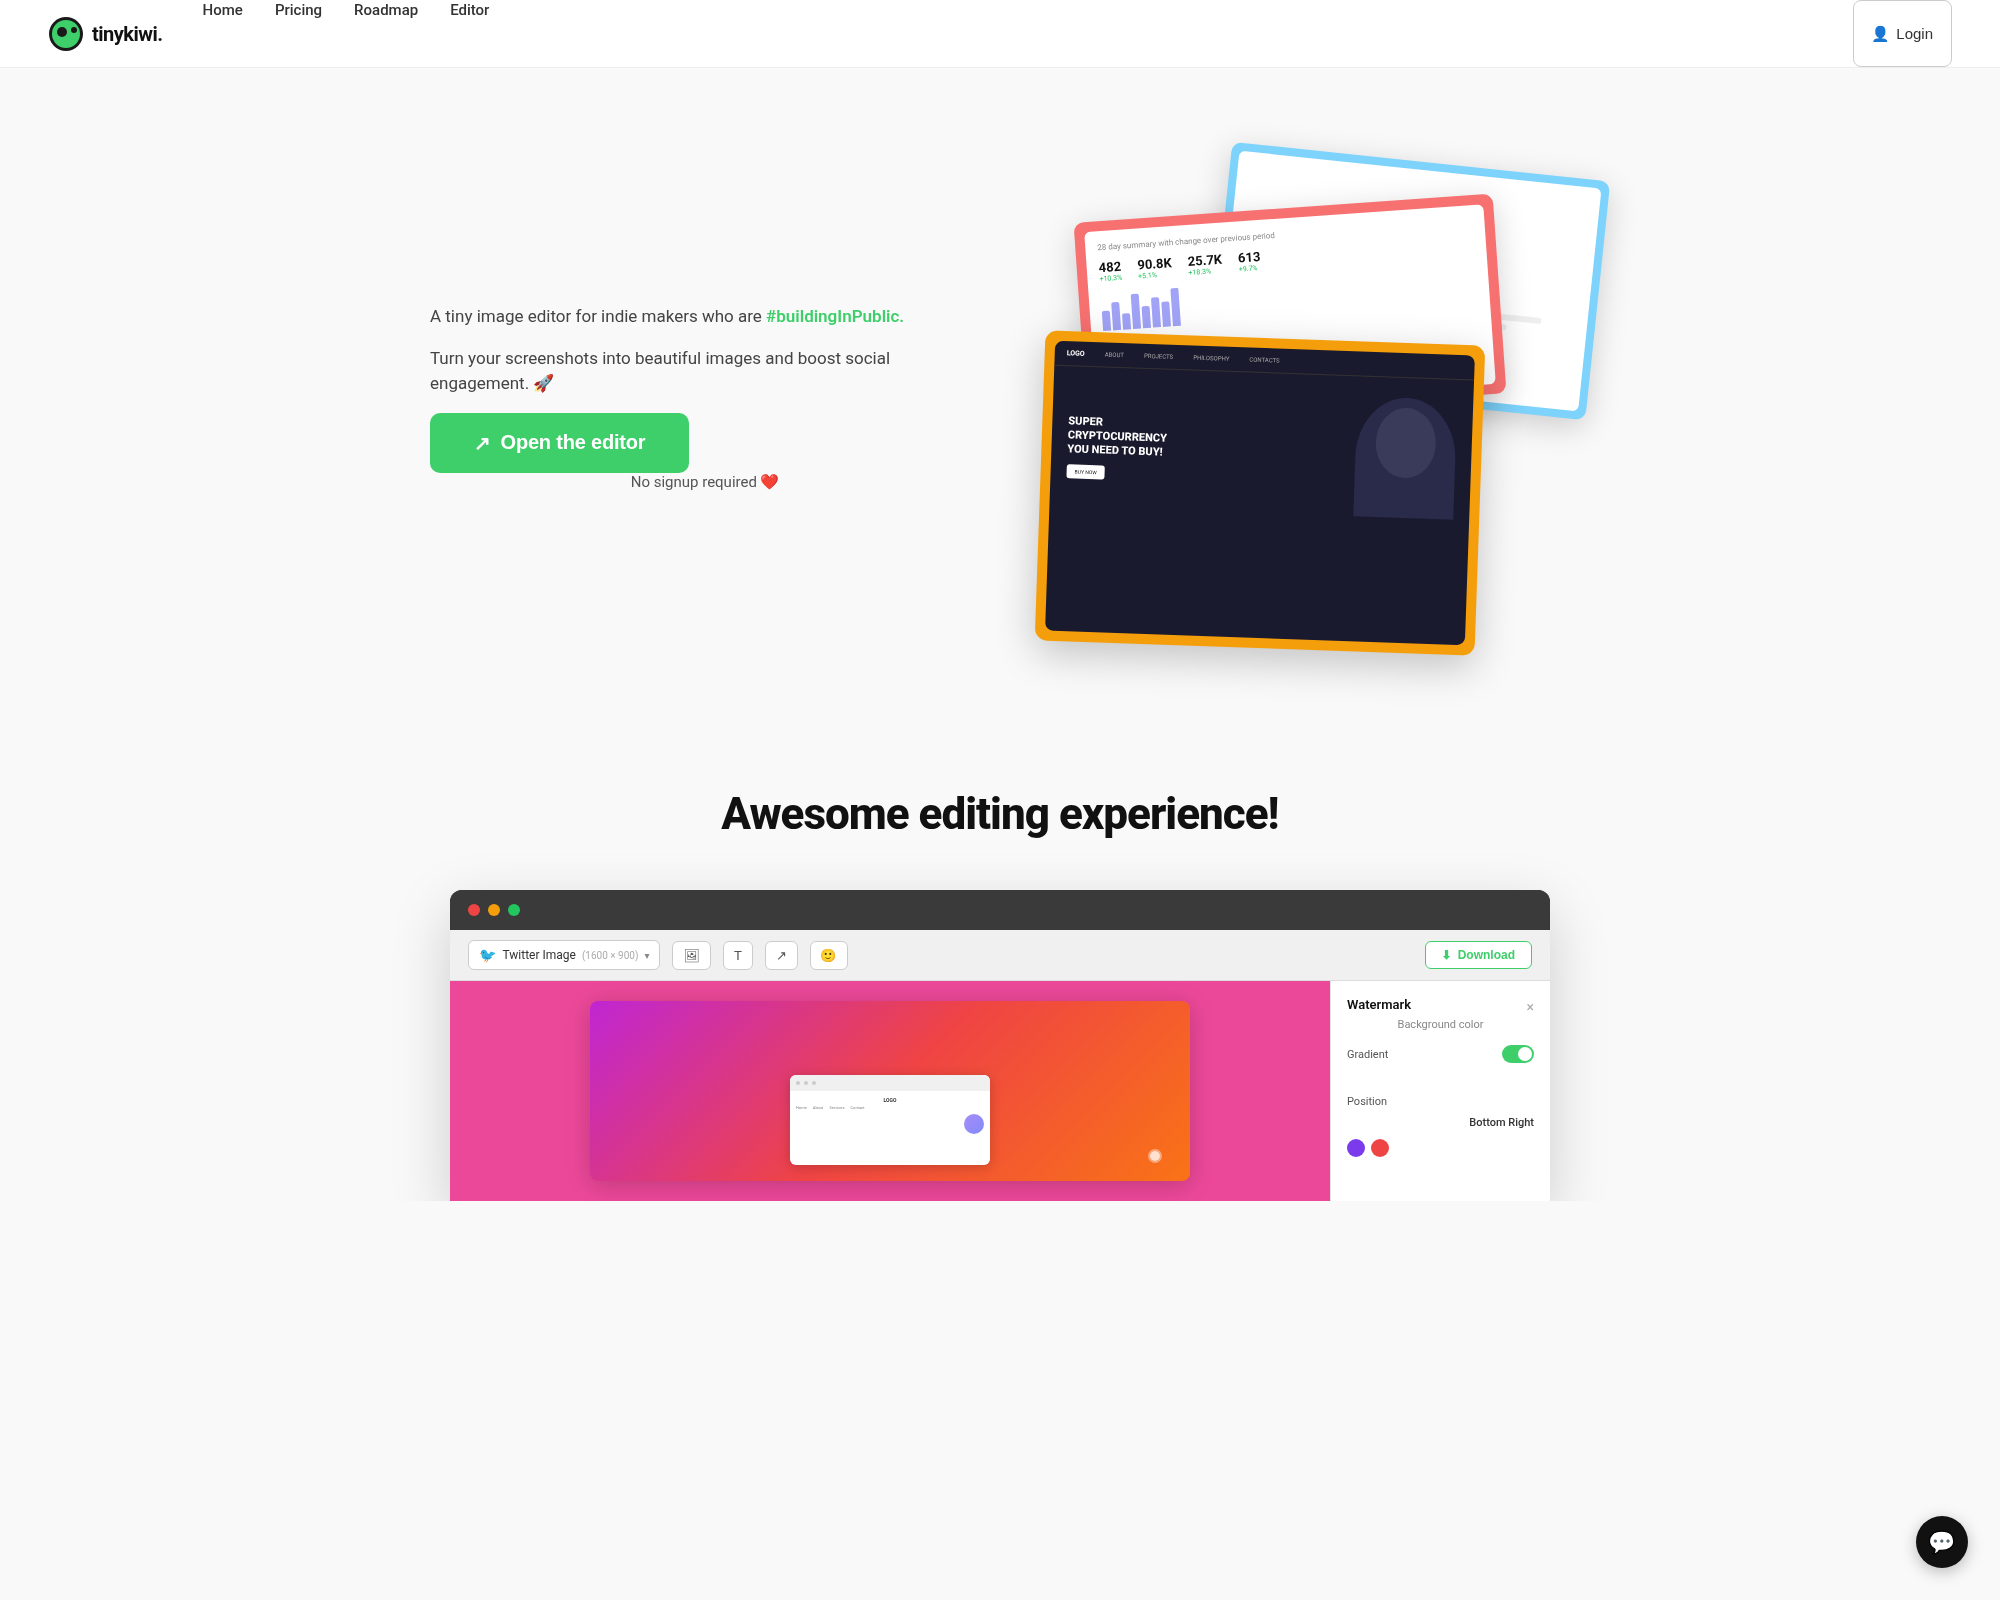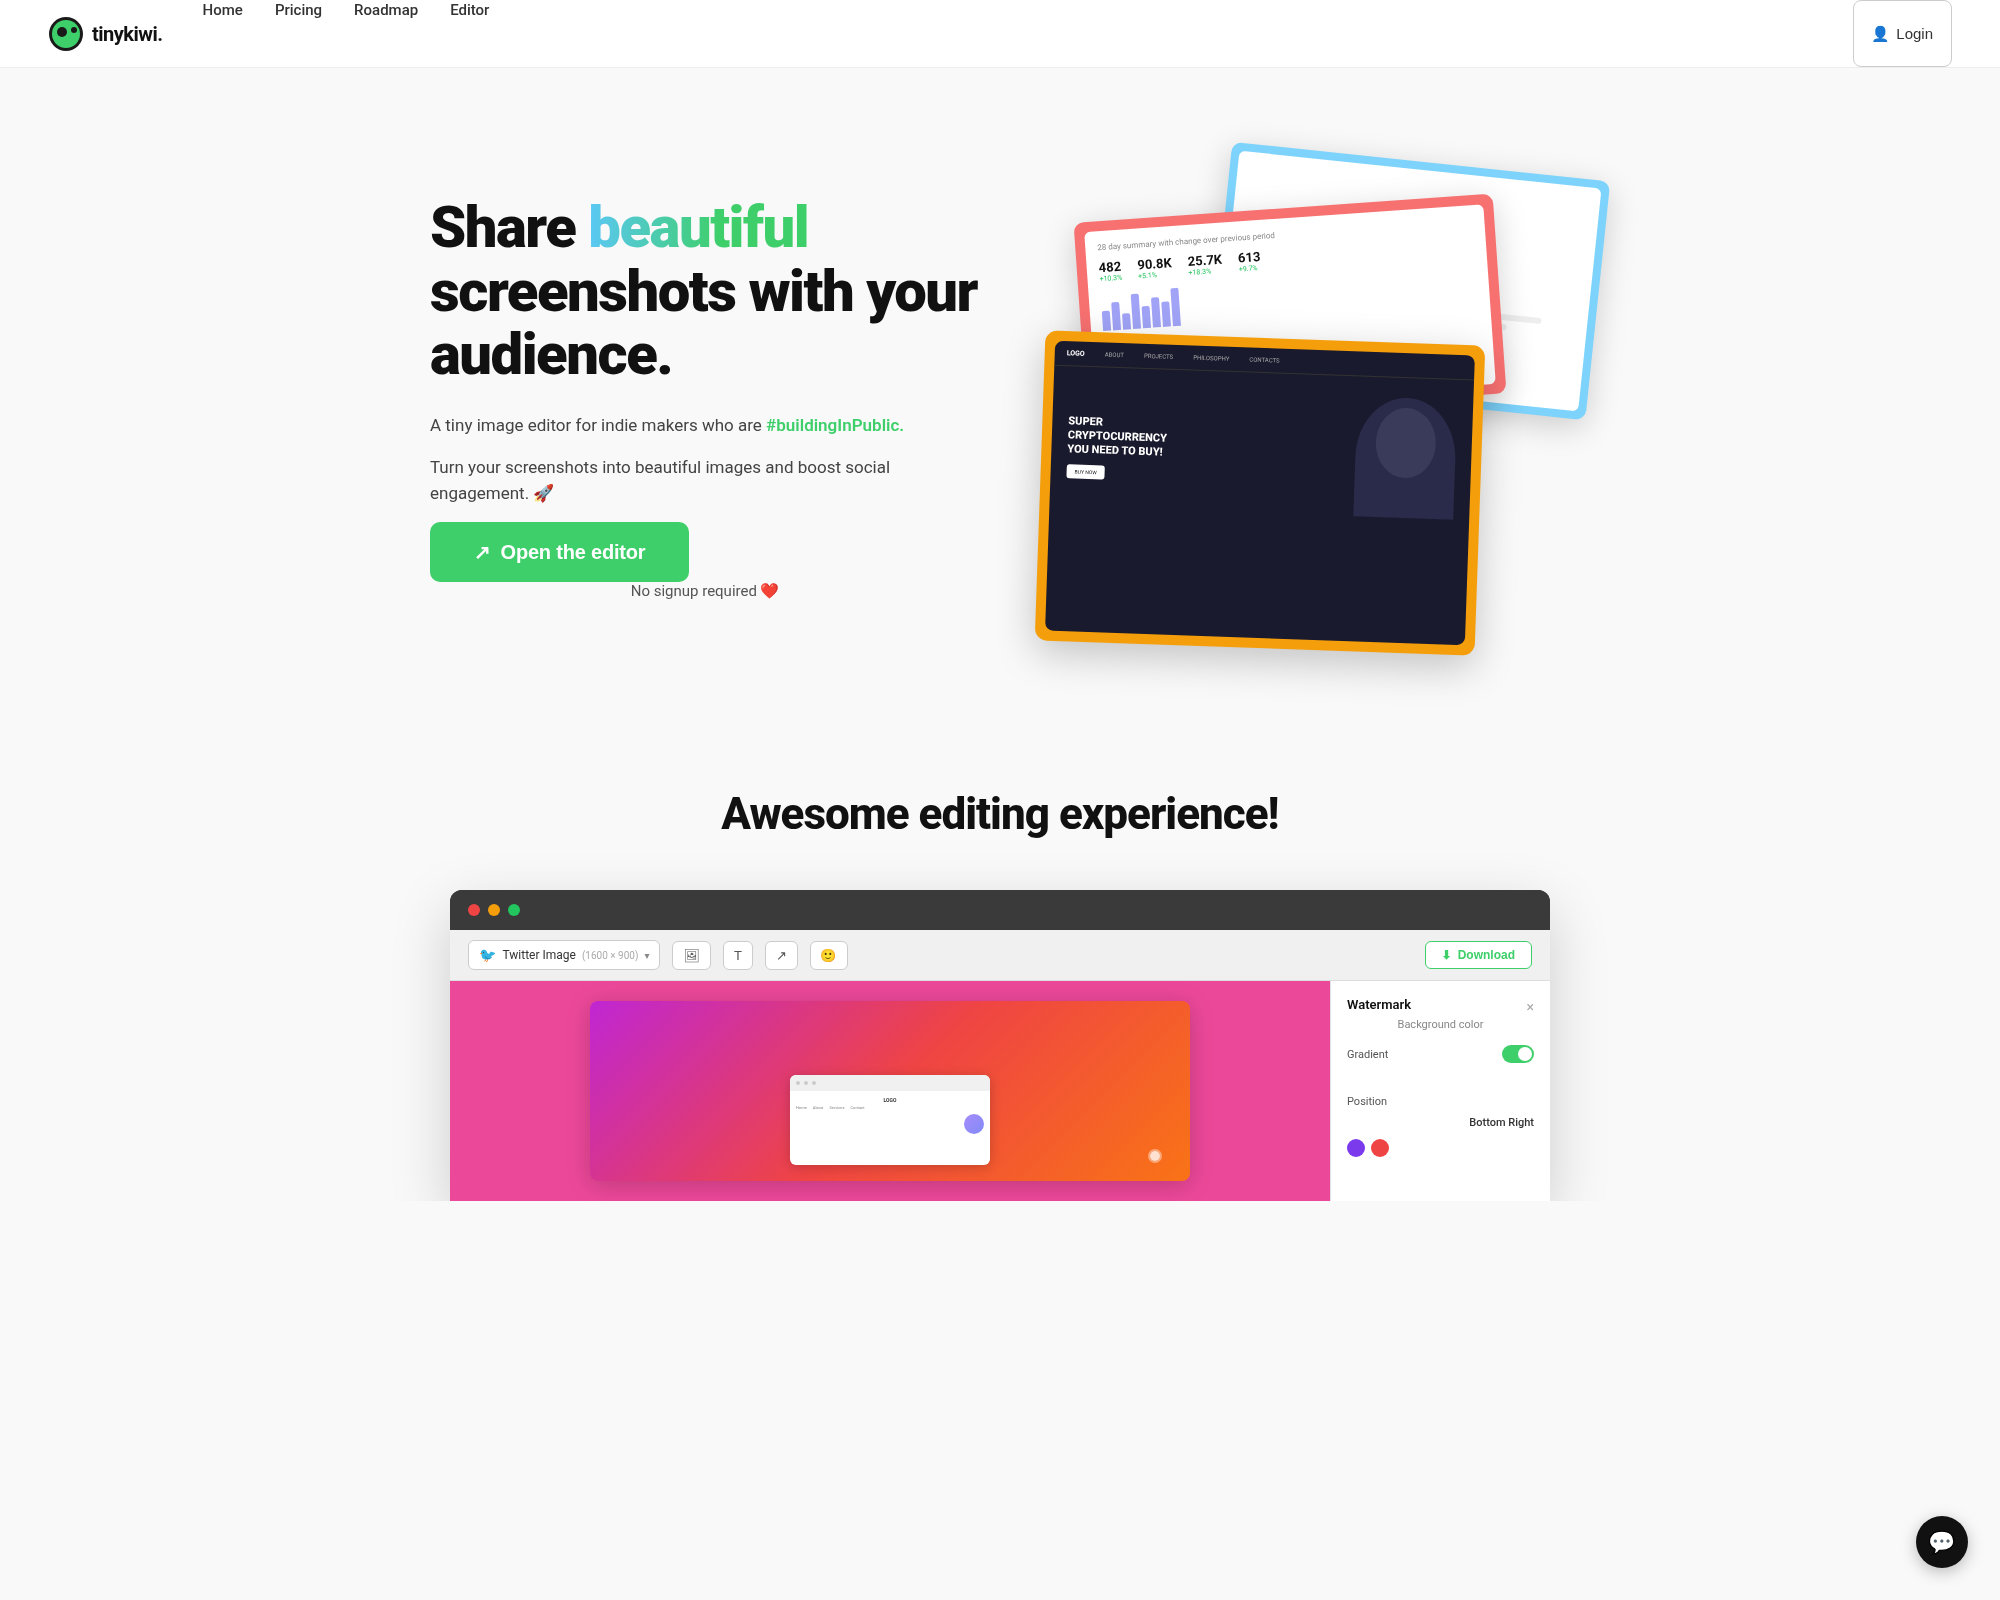--- a/index.html
+++ b/index.html
@@ -457,23 +457,20 @@
     <li><a href="#">Editor</a></li>
   </ul>
   <button class="login-btn">
     <span>👤</span>
     <span>Login</span>
   </button>
 </nav>
 
 <section class="hero">
   <div class="hero-left">
-    <h1 class="hero-heading">
-      <span>Share </span><span class="beautiful">beautiful</span><span> screenshots with your audience.</span>
-    </h1>
     <p class="hero-sub1">
       <span>A tiny image editor for indie makers who are</span>
       <span class="hero-hashtag">#buildingInPublic.</span>
     </p>
     <p class="hero-sub2">Turn your screenshots into beautiful images and boost social engagement. 🚀</p>
     <div>
       <button class="cta-btn">
         <span class="cta-icon">↗</span>
         <span>Open the editor</span>
       </button>

